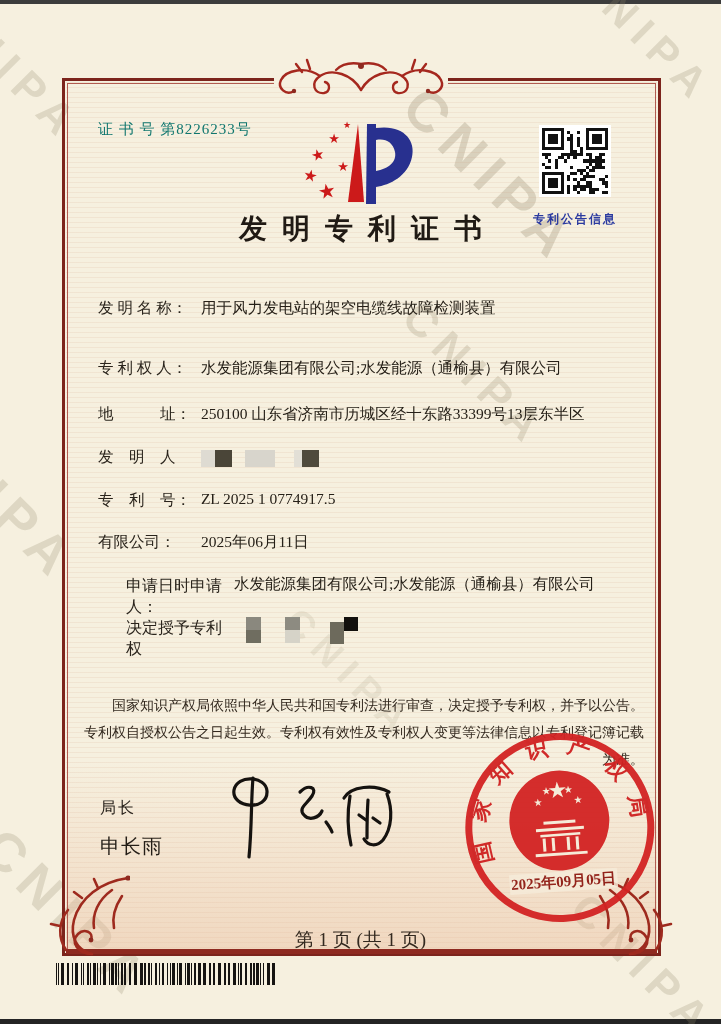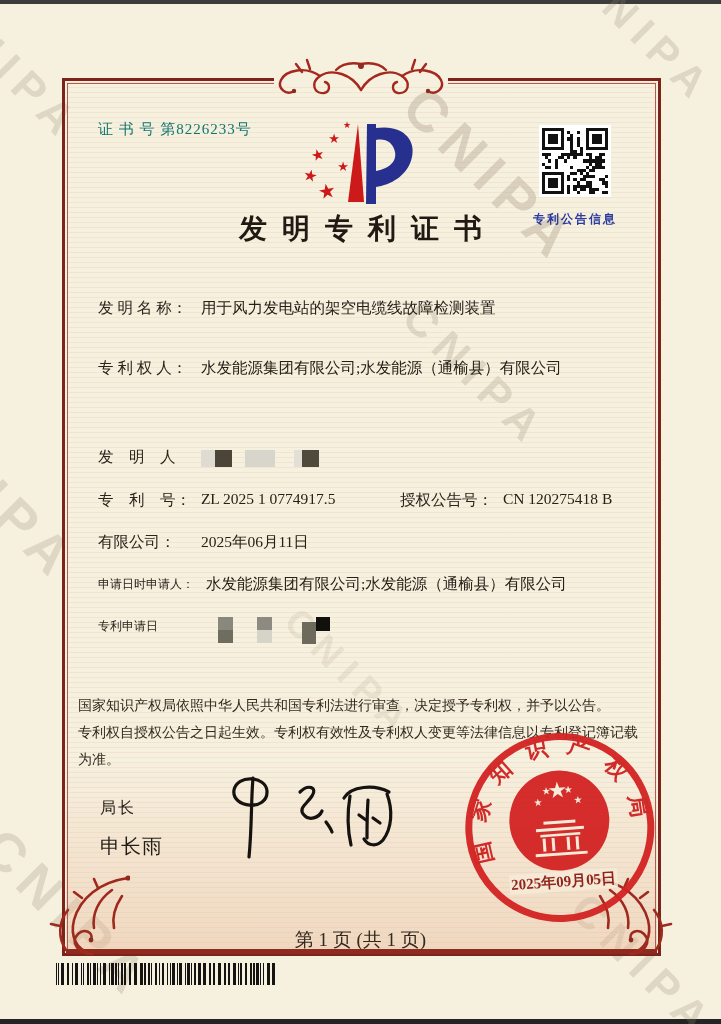--- a/index.html
+++ b/index.html
@@ -32,28 +32,28 @@
 
   .qr-box{position:absolute;left:539px;top:125px;width:72px;height:72px;background:#fff;padding:3px;box-sizing:border-box;}
   .qr-caption{position:absolute;left:512px;top:203px;width:126px;text-align:center;
       font-size:12px;color:#2b3aa0;letter-spacing:2px;font-weight:bold;margin-top:8px;}
 
   .title{position:absolute;left:0;top:210px;width:721px;text-align:center;
       font-size:28px;font-weight:bold;color:#201a14;letter-spacing:15px;text-indent:15px;}
 
   .row{position:absolute;left:98px;width:560px;font-size:15.5px;color:#262018;}
   .flabel{display:inline-block;width:99px;vertical-align:top;color:#2a241c;}
-  .flabel.wide{width:104px;font-size:12px;letter-spacing:0;padding-top:2px;}
+  .flabel.wide{width:104px;font-size:16px;letter-spacing:0;padding-top:2px;margin-left:28px;}
   .fvalue{display:inline-block;vertical-align:top;max-width:450px;}
   .col-right{position:absolute;left:302px;top:0;}
 
   .redact{display:inline-block;vertical-align:middle;}
   .rb{display:inline-block;vertical-align:middle;}
 
-  .notice{position:absolute;left:78px;top:692px;width:566px;text-align:left;
+  .notice{position:absolute;left:78px;top:692px;width:566px;text-align:right;
       font-size:14px;line-height:27px;color:#33291f;}
 
   .signer-title{position:absolute;left:100px;top:798px;font-size:16px;color:#241e17;letter-spacing:2px;}
   .signer-name{position:absolute;left:100px;top:833px;font-size:20px;color:#241e17;letter-spacing:1px;}
   .signature{position:absolute;left:198px;top:760px;z-index:7;}
 
   .seal{position:absolute;left:460px;top:730px;width:200px;height:200px;
         transform:rotate(-4deg);opacity:.95;z-index:7;}
 
   .footer{position:absolute;left:0;top:927px;width:721px;text-align:center;
@@ -274,51 +274,51 @@
     <div class="row" style="top:298px">
       <span class="flabel">发 明 名 称：</span>
       <span class="fvalue">用于风力发电站的架空电缆线故障检测装置</span>
     </div>
 
     <div class="row" style="top:358px">
       <span class="flabel">专 利 权 人：</span>
       <span class="fvalue">水发能源集团有限公司;水发能源（通榆县）有限公司</span>
     </div>
 
+    <div class="row" style="top:404px">
+      <span class="flabel">地　　　址：</span>
+      <span class="fvalue">250100 山东省济南市历城区经十东路33399号13层东半区</span>
+    </div>
 
     <div class="row" style="top:447px">
       <span class="flabel">发　明　人</span>
       <span class="redact">
         <span class="rb" style="width:14px;height:17px;background:#dedbd2"></span><span class="rb" style="width:17px;height:17px;background:#4a4538"></span>
         <span class="rb" style="width:30px;height:17px;background:#d8d5cc;margin-left:9px"></span>
         <span class="rb" style="width:8px;height:17px;background:#e2dfd6;margin-left:15px"></span><span class="rb" style="width:17px;height:17px;background:#4f4a3c"></span>
       </span>
     </div>
 
     <div class="row" style="top:490px">
       <span class="flabel">专　利　号：</span>
       <span class="fvalue">ZL 2025 1 0774917.5</span>
-      <span class="col-right">
-        <span class="flabel">授权公告号：</span>
-        <span class="fvalue">CN 120275418 B</span>
-      </span>
     </div>
 
     <div class="row" style="top:532px">
       <span class="flabel">有限公司：</span>
       <span class="fvalue">2025年06月11日</span>
     </div>
 
     <div class="row" style="top:574px">
       <span class="flabel wide">申请日时申请人：</span>
       <span class="fvalue">水发能源集团有限公司;水发能源（通榆县）有限公司</span>
     </div>
 
     <div class="row" style="top:616px">
-      <span class="flabel wide">专利申请日</span>
+      <span class="flabel wide">决定授予专利权</span>
       <span class="redact">
         <span class="rb" style="width:15px;height:26px;background:linear-gradient(180deg,#8a887e 50%,#6f6d60 50%);margin-left:12px"></span>
         <span class="rb" style="width:15px;height:26px;background:linear-gradient(180deg,#8d8b81 50%,#d6d3c8 50%);margin-left:20px"></span>
         <span class="rb" style="width:14px;height:22px;background:#6d6a5c;margin-left:26px;margin-top:6px"></span><span class="rb" style="width:14px;height:14px;background:#12100d;margin-bottom:12px"></span>
       </span>
     </div>
 
     <div class="notice">
       <div>国家知识产权局依照中华人民共和国专利法进行审查，决定授予专利权，并予以公告。</div>
       <div>专利权自授权公告之日起生效。专利权有效性及专利权人变更等法律信息以专利登记簿记载为准。</div>

